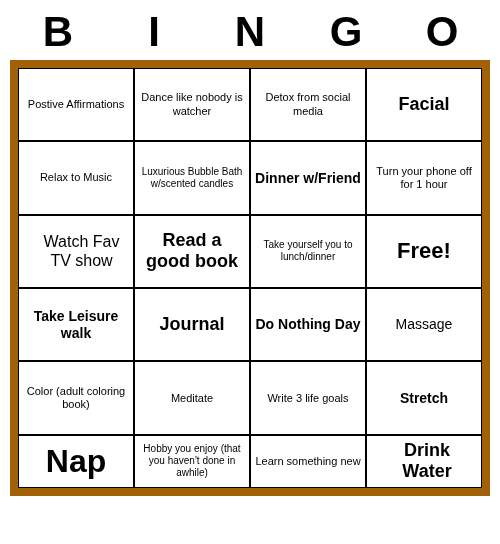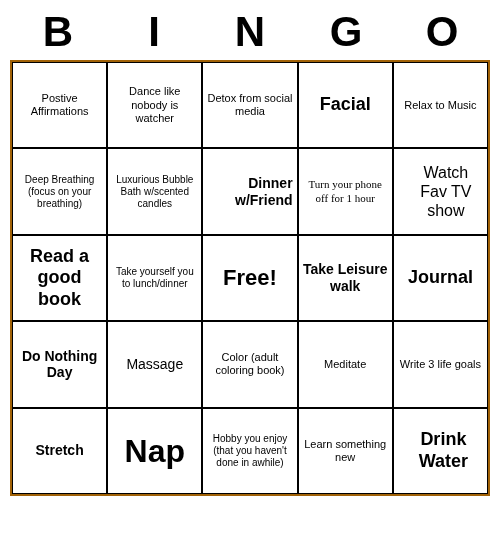--- a/index.html
+++ b/index.html
@@ -27,25 +27,25 @@
     }
     .bingo-letter {
       width: 88px;
       text-align: center;
       font-size: 42px;
       font-weight: bold;
       font-family: Arial, sans-serif;
     }
     .bingo-grid {
       display: grid;
-      grid-template-columns: repeat(5, 1fr);
+      grid-template-columns: repeat(4, 1fr);
       grid-template-rows: repeat(5, 1fr);
       width: 480px;
       height: 436px;
-      border: 2px solid #a16207;
+      border: 8px solid #a16207;
     }
     .bingo-cell {
       border: 1px solid #000;
       display: flex;
       align-items: center;
       justify-content: center;
       text-align: center;
       padding: 4px;
       font-size: 11px;
       font-family: Arial, sans-serif;
@@ -62,24 +62,23 @@
   <span class="bingo-letter">G</span>
   <span class="bingo-letter">O</span>
 </div>
 
 <div class="bingo-grid">
 <div class="bingo-cell" style="font-size: 11px;">Postive Affirmations</div>
     <div class="bingo-cell" style="font-size: 11px;">Dance like nobody is watcher</div>
     <div class="bingo-cell" style="font-size: 11px;">Detox from social media</div>
     <div class="bingo-cell" style="font-size: 18px; font-weight: bold;">Facial</div>
     <div class="bingo-cell" style="font-size: 11px;">Relax to Music</div>
-    <div class="bingo-cell" style="font-size: 10px;">Deep Breathing (focus on your breathing)</div>
     <div class="bingo-cell" style="font-size: 10px;">Luxurious Bubble Bath w/scented candles</div>
     <div class="bingo-cell" style="font-size: 14px; font-weight: bold; text-align: right;">Dinner w/Friend</div>
-    <div class="bingo-cell" style="font-size: 11px; font-family: Liberation Serif, serif;">Turn your phone off for 1 hour</div>
+    <div class="bingo-cell" style="font-size: 11px;">Turn your phone off for 1 hour</div>
     <div class="bingo-cell" style="font-size: 16px; padding-left: 15px;">Watch Fav TV show</div>
     <div class="bingo-cell" style="font-size: 18px; font-weight: bold;">Read a good book</div>
     <div class="bingo-cell" style="font-size: 10px;">Take yourself you to lunch/dinner</div>
     <div class="bingo-cell" style="font-size: 22px; font-weight: bold;">Free!</div>
     <div class="bingo-cell" style="font-size: 14px; font-weight: bold;">Take Leisure walk</div>
     <div class="bingo-cell" style="font-size: 18px; font-weight: bold;">Journal</div>
     <div class="bingo-cell" style="font-size: 14px; font-weight: bold;">Do Nothing Day</div>
     <div class="bingo-cell" style="font-size: 14px; font-weight: normal;">Massage</div>
     <div class="bingo-cell" style="font-size: 11px;">Color (adult coloring book)</div>
     <div class="bingo-cell" style="font-size: 11px;">Meditate</div>

